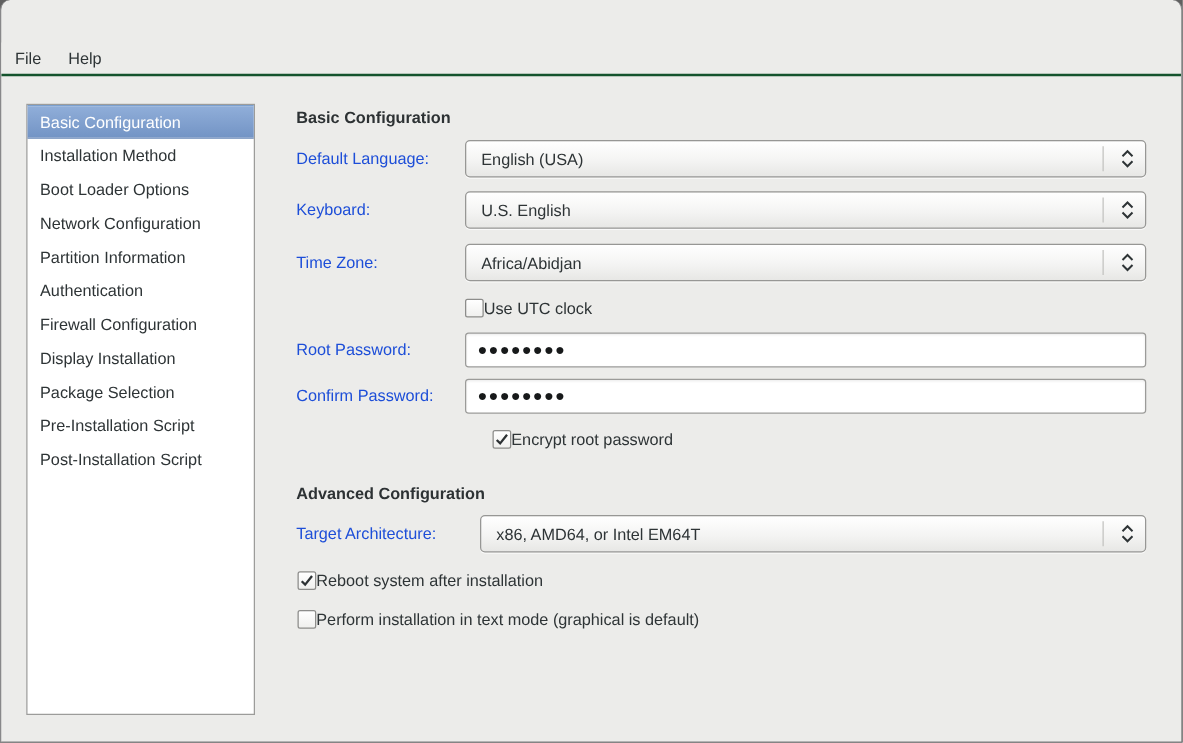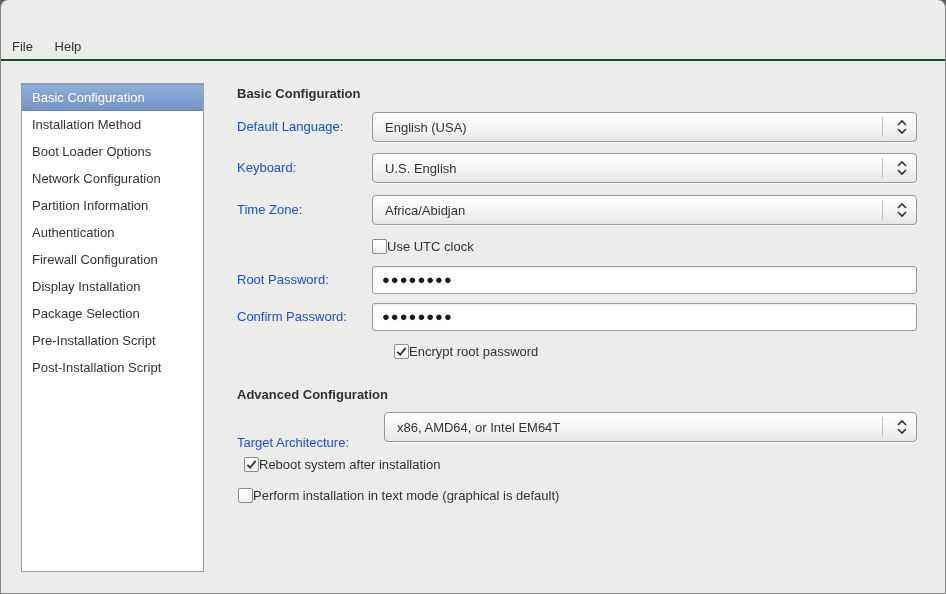--- a/index.html
+++ b/index.html
@@ -212,33 +212,33 @@
     <span class="checkbox checked">
       <svg width="11" height="11" viewBox="0 0 12 12">
           <path d="M1.5 6.5 L4.5 9.5 L10.5 2" fill="none" stroke="#2d3234" stroke-width="2"></path>
         </svg>
     </span>
     <span class="check-label">Encrypt root password</span>
   </div>
 
   <div class="heading" style="top:387px;">Advanced Configuration</div>
 
-  <div class="field-label" style="top:428px; height:30px; line-height:30px;text-align:right;">Target Architecture:</div>
+  <div class="field-label" style="top:412px; height:30px; line-height:30px;text-align:right;">Target Architecture:</div>
   <div class="combo" style="left:383px; top:412px; width:533px; height:30px;">
     <span class="combo-text" style="line-height:30px;">x86, AMD64, or Intel EM64T</span>
     <span class="combo-sep"></span>
     <span class="combo-arrows">
       <svg width="12" height="16" viewBox="0 0 12 16">
           <polyline points="2,6 6,2 10,6" fill="none" stroke="#2e3436" stroke-width="1.6"></polyline>
           <polyline points="2,10 6,14 10,10" fill="none" stroke="#2e3436" stroke-width="1.6"></polyline>
         </svg>
     </span>
   </div>
 
-  <div class="check-row" style="left:243px; top:456px;text-align:right;">
+  <div class="check-row" style="left:237px; top:456px;text-align:right;">
     <span class="checkbox checked">
       <svg width="11" height="11" viewBox="0 0 12 12">
           <path d="M1.5 6.5 L4.5 9.5 L10.5 2" fill="none" stroke="#2d3234" stroke-width="2"></path>
         </svg>
     </span>
     <span class="check-label">Reboot system after installation</span>
   </div>
 
   <div class="check-row" style="left:237px; top:487px;">
     <span class="checkbox">

